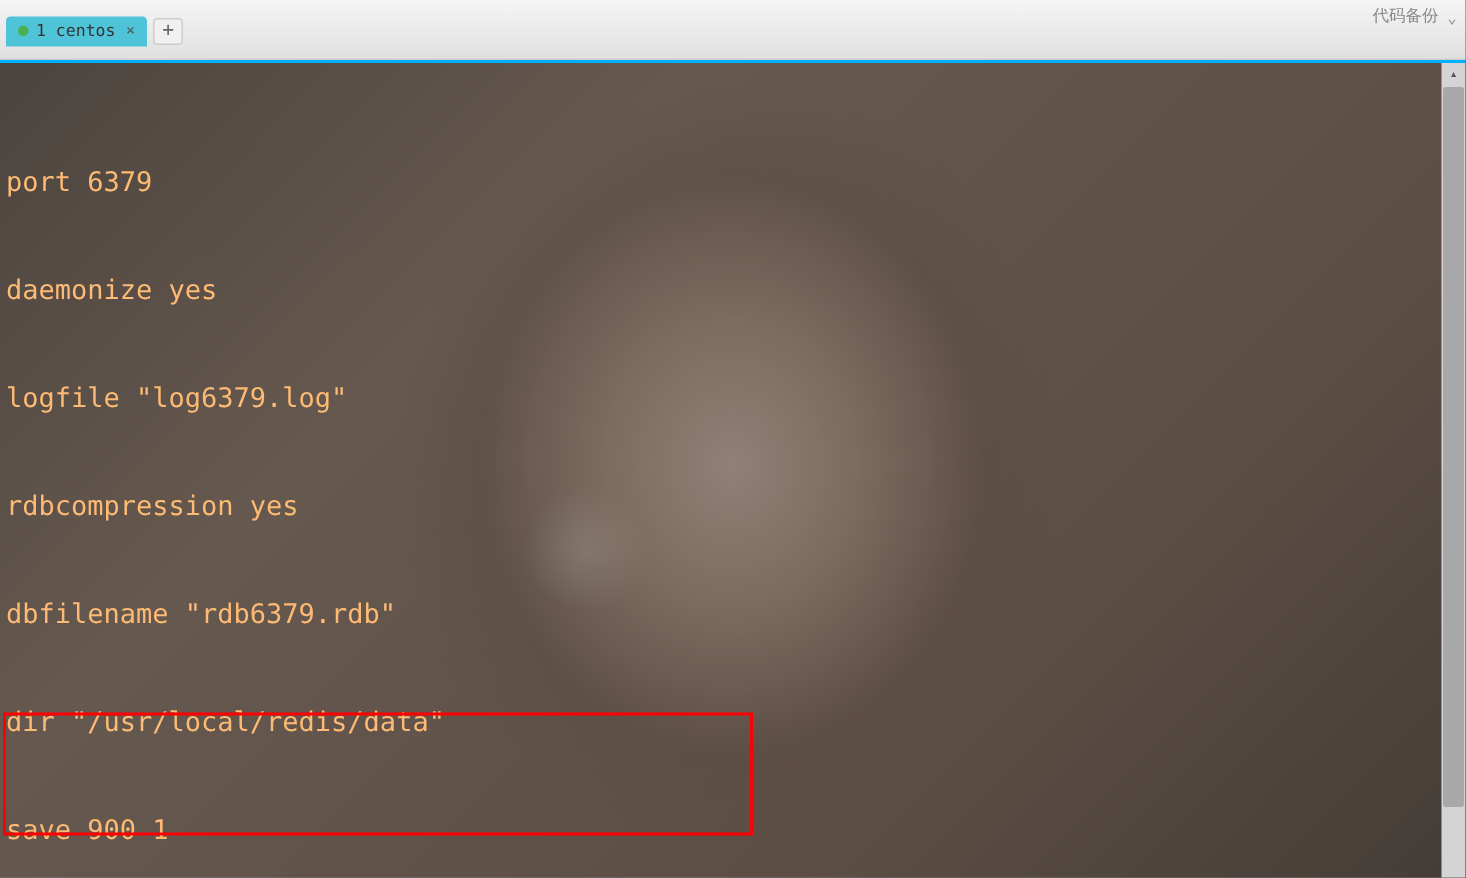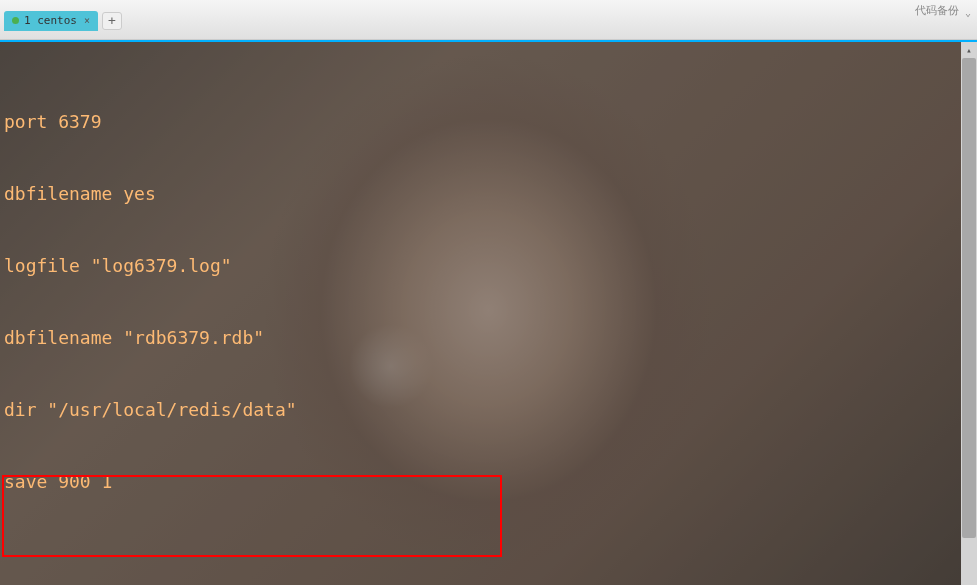--- a/index.html
+++ b/index.html
@@ -146,22 +146,23 @@
   <div class="tabbar-right">
     <span>代码备份</span>
     <span class="chevron">⌄</span>
   </div>
 </div>
 
 <div class="terminal">
   <div class="bgimg"></div>
   <div class="content">
     <div class="line">port 6379</div>
-    <div class="line">dbfilename yes</div>
+    <div class="line">daemonize yes</div>
     <div class="line">logfile "log6379.log"</div>
+    <div class="line">rdbcompression yes</div>
     <div class="line">dbfilename "rdb6379.rdb"</div>
     <div class="line">dir "/usr/local/redis/data"</div>
     <div class="line">save 900 1</div>
     
     
     
     
     
     
     

